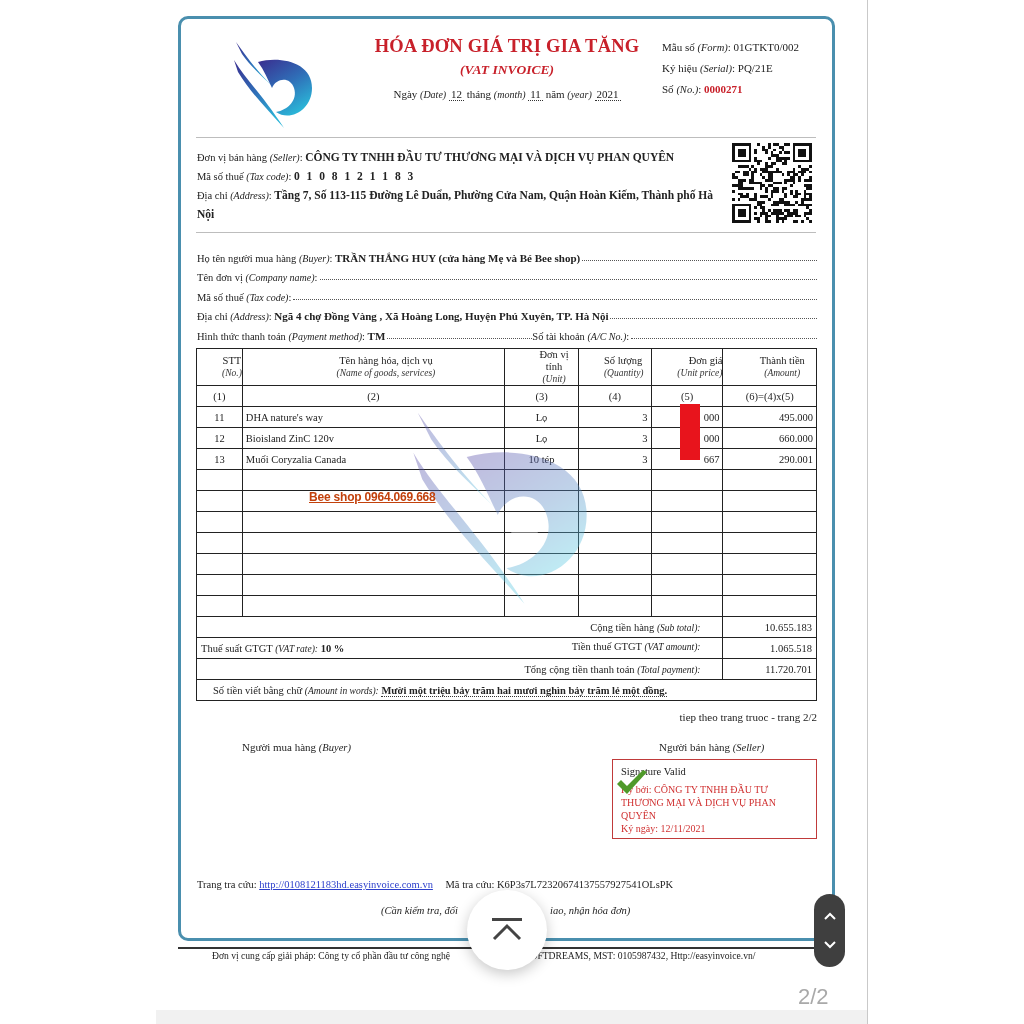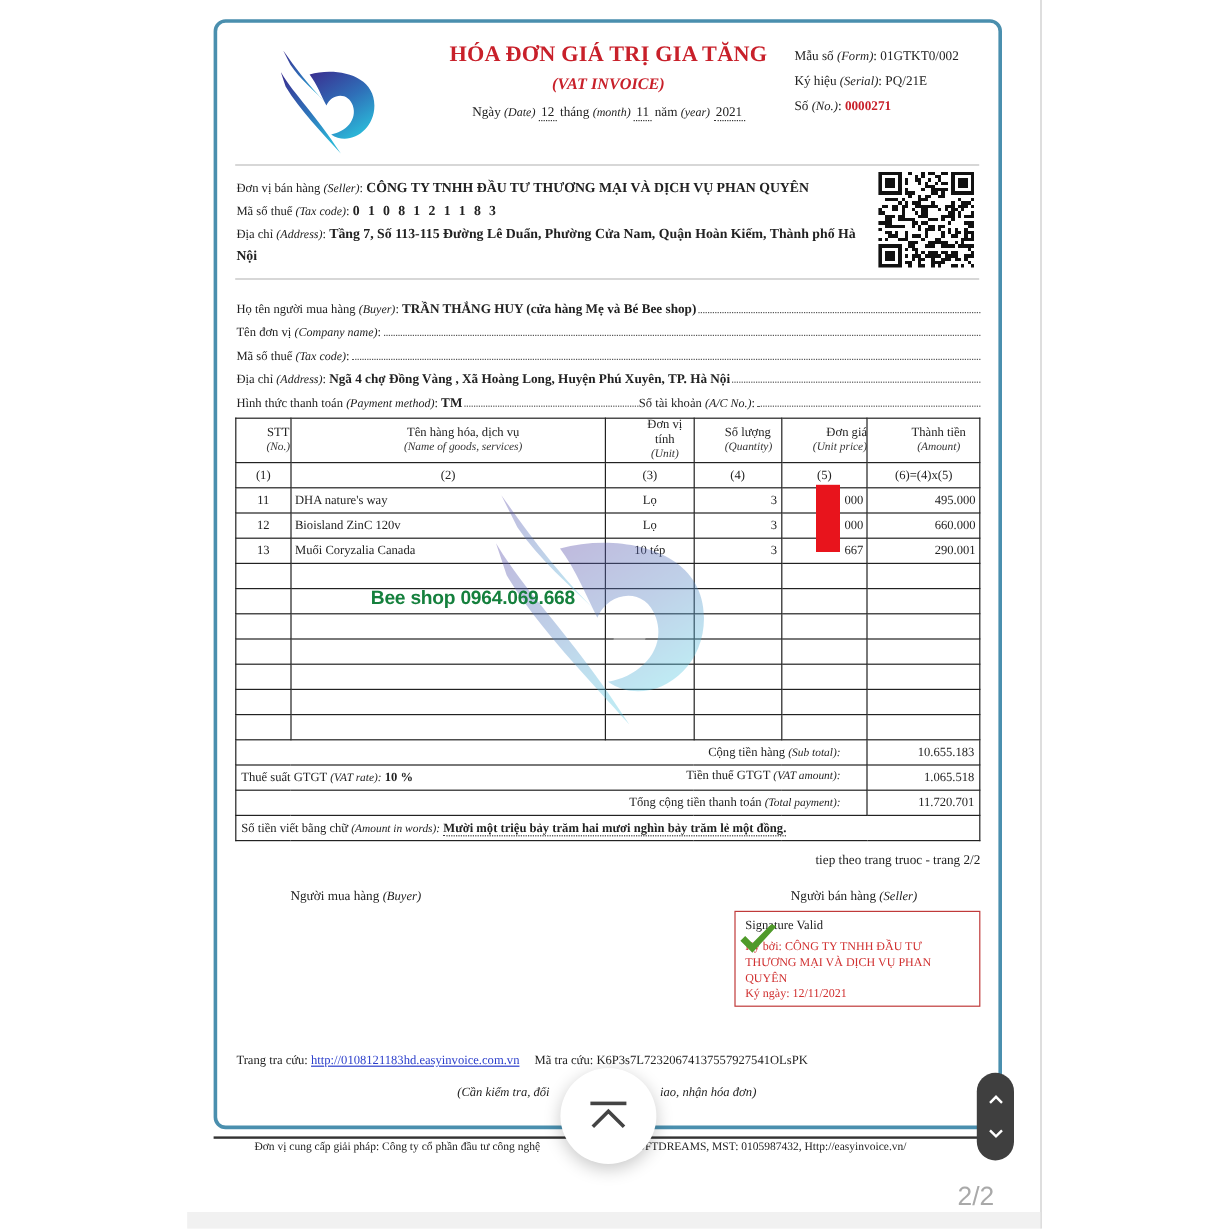--- a/index.html
+++ b/index.html
@@ -54,26 +54,26 @@
   .empty-row td { height: 21px; }
   .c-stt { width: 33px; text-align: center; }
   .c-name { width: 272px; }
   .c-unit { width: 75px; text-align: center; }
   .c-qty { width: 73px; text-align: right; }
   .c-price { width: 73px; text-align: right; position: relative; }
   .c-amt { width: 95px; text-align: right; }
   .sum-row td { height: 21px; padding: 0 4px; }
   .sum-row .lab { text-align: right; padding-right: 22px; }
   .sum-row i { font-size: 9.5px; }
-  .words-row td { height: 21px; padding: 0 4px; }
+  .words-row td { height: 21px; padding: 0 16px; }
   .words-row i { font-size: 9.5px; }
   .words-val { font-weight: bold; border-bottom: 1px dotted #333; }
 
   .watermark { position: absolute; left: 400px; top: 398px; width: 200px; height: 216px; opacity: 0.38; pointer-events: none; }
-  .bee { position: absolute; left: 309px; top: 490px; color: #15803d; font-family: "Liberation Sans", "DejaVu Sans", sans-serif; font-size: 16px; font-weight: bold; letter-spacing: -0.2px; }
+  .bee { position: absolute; left: 309px; top: 490px; color: #c2410c; font-family: "Liberation Sans", "DejaVu Sans", sans-serif; font-size: 12px; font-weight: bold; letter-spacing: -0.2px; text-decoration: underline; }
 
   .cont { position: absolute; left: 620px; top: 711px; width: 197px; text-align: right; font-size: 11px; }
   .buyer-sign { position: absolute; left: 242px; top: 741px; font-size: 11px; }
   .seller-sign { position: absolute; left: 659px; top: 741px; font-size: 11px; }
   .buyer-sign i, .seller-sign i { font-size: 10.5px; }
 
   .sig-box { position: absolute; left: 612px; top: 759px; width: 205px; height: 80px; border: 1.5px solid #c03a3a; padding: 5px 8px; font-size: 10px; line-height: 13px; }
   .sig-valid { color: #222; font-size: 10.5px; margin-bottom: 5px; }
   .sig-red { color: #d03030; }
   .check { position: absolute; left: 2px; top: 8px; width: 34px; height: 30px; }

